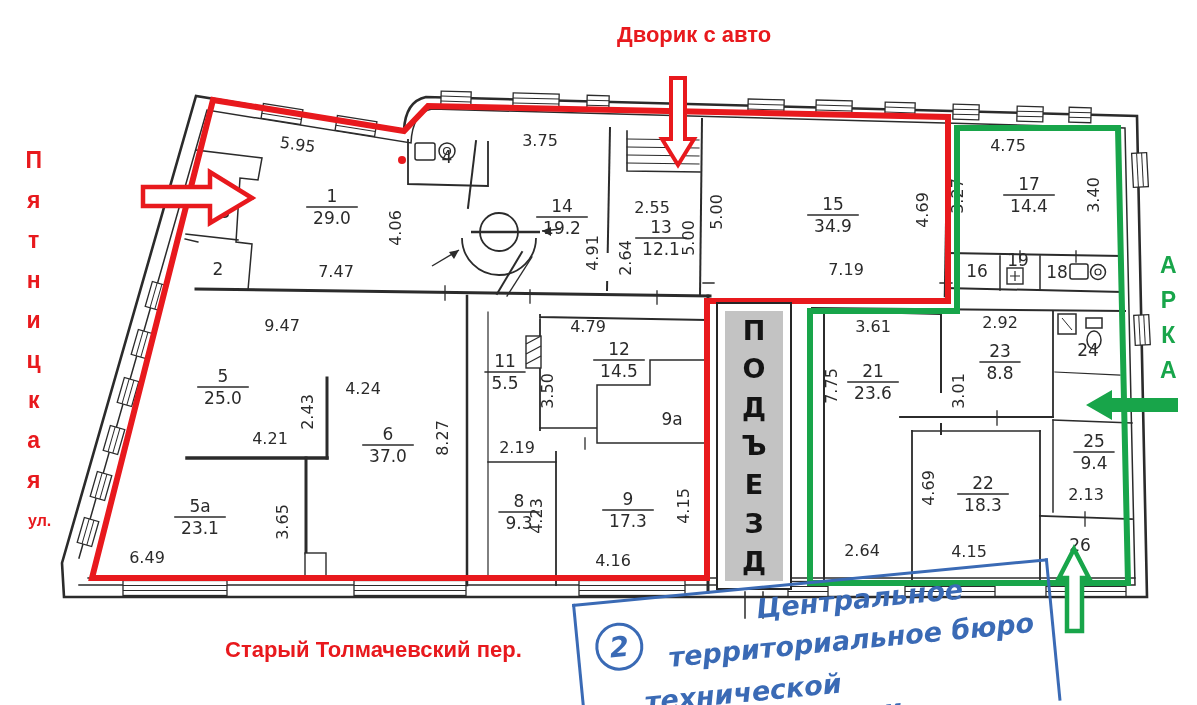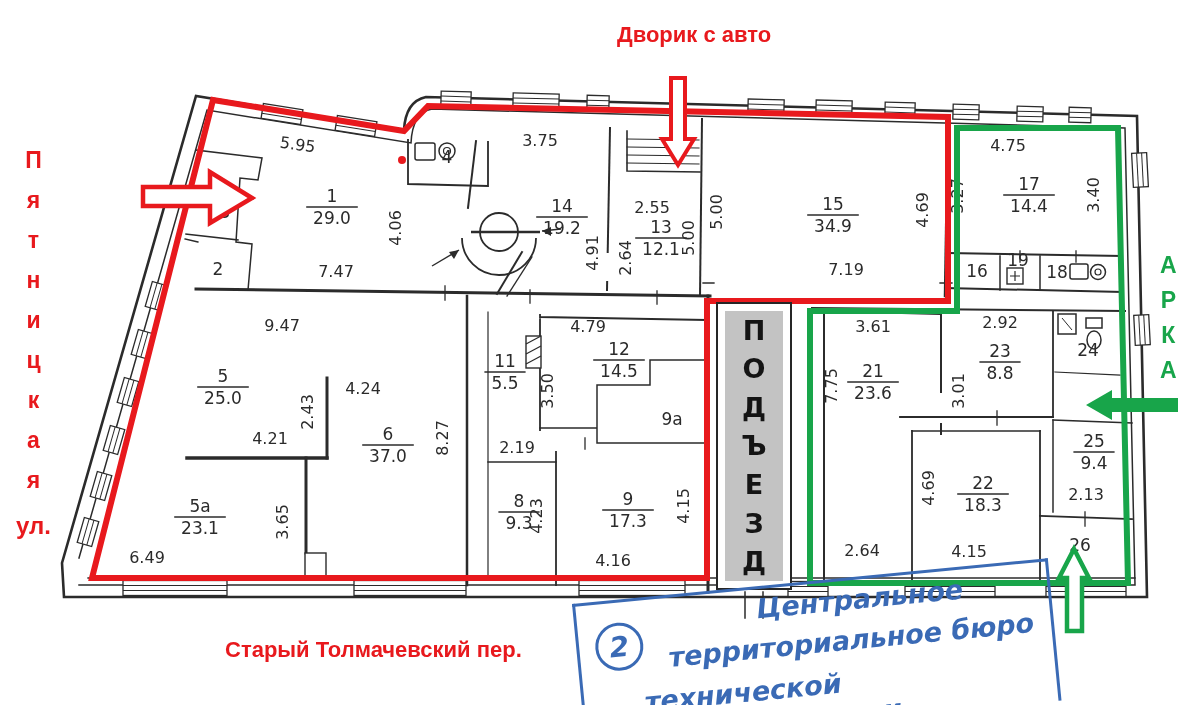--- a/index.html
+++ b/index.html
@@ -5,21 +5,21 @@
   html,body{margin:0;padding:0;background:#fff;}
   .canvas{position:relative;width:1197px;height:705px;background:#ffffff;overflow:hidden;
           font-family:"Liberation Sans",sans-serif;}
   .canvas svg{position:absolute;left:0;top:0;}
   .lbl{position:absolute;font-weight:bold;white-space:nowrap;}
   .lbl-courtyard{left:585px;top:22px;font-size:22px;}
   .lbl-street-bottom{left:225px;top:637px;font-size:22px;}
   .vstack{position:absolute;display:flex;flex-direction:column;align-items:center;font-weight:bold;}
   .street-left{left:16px;top:140px;font-size:23px;}
   .street-left .vletter{line-height:40px;height:40px;}
-  .street-left .vsuffix{margin-top:12px;font-size:24px;}
+  .street-left .vsuffix{margin-top:12px;font-size:16px;margin-left:12px;}
   .arka{left:1160px;top:248px;font-size:23px;}
   .arka .vletter{line-height:35px;height:35px;}
   .podezd{position:absolute;left:716px;top:302px;width:76px;height:288px;border:2px solid #262626;
           background:#fff;box-sizing:border-box;display:flex;align-items:stretch;justify-content:center;padding:7px;}
   .podezd-inner{flex:1;background:#c3c3c3;display:flex;flex-direction:column;justify-content:space-around;
           align-items:center;font-size:27px;font-weight:bold;color:#141414;font-family:"DejaVu Sans",sans-serif;}
   .stamp{position:absolute;left:572px;top:604px;width:472px;height:140px;border:3px solid;
          border-bottom:none;transform:rotate(-5.5deg);transform-origin:0 0;font-style:italic;font-weight:bold;
          font-family:"DejaVu Sans",sans-serif;}
   .stamp-num{position:absolute;left:16px;top:20px;width:42px;height:42px;border:3px solid;border-radius:50%;

